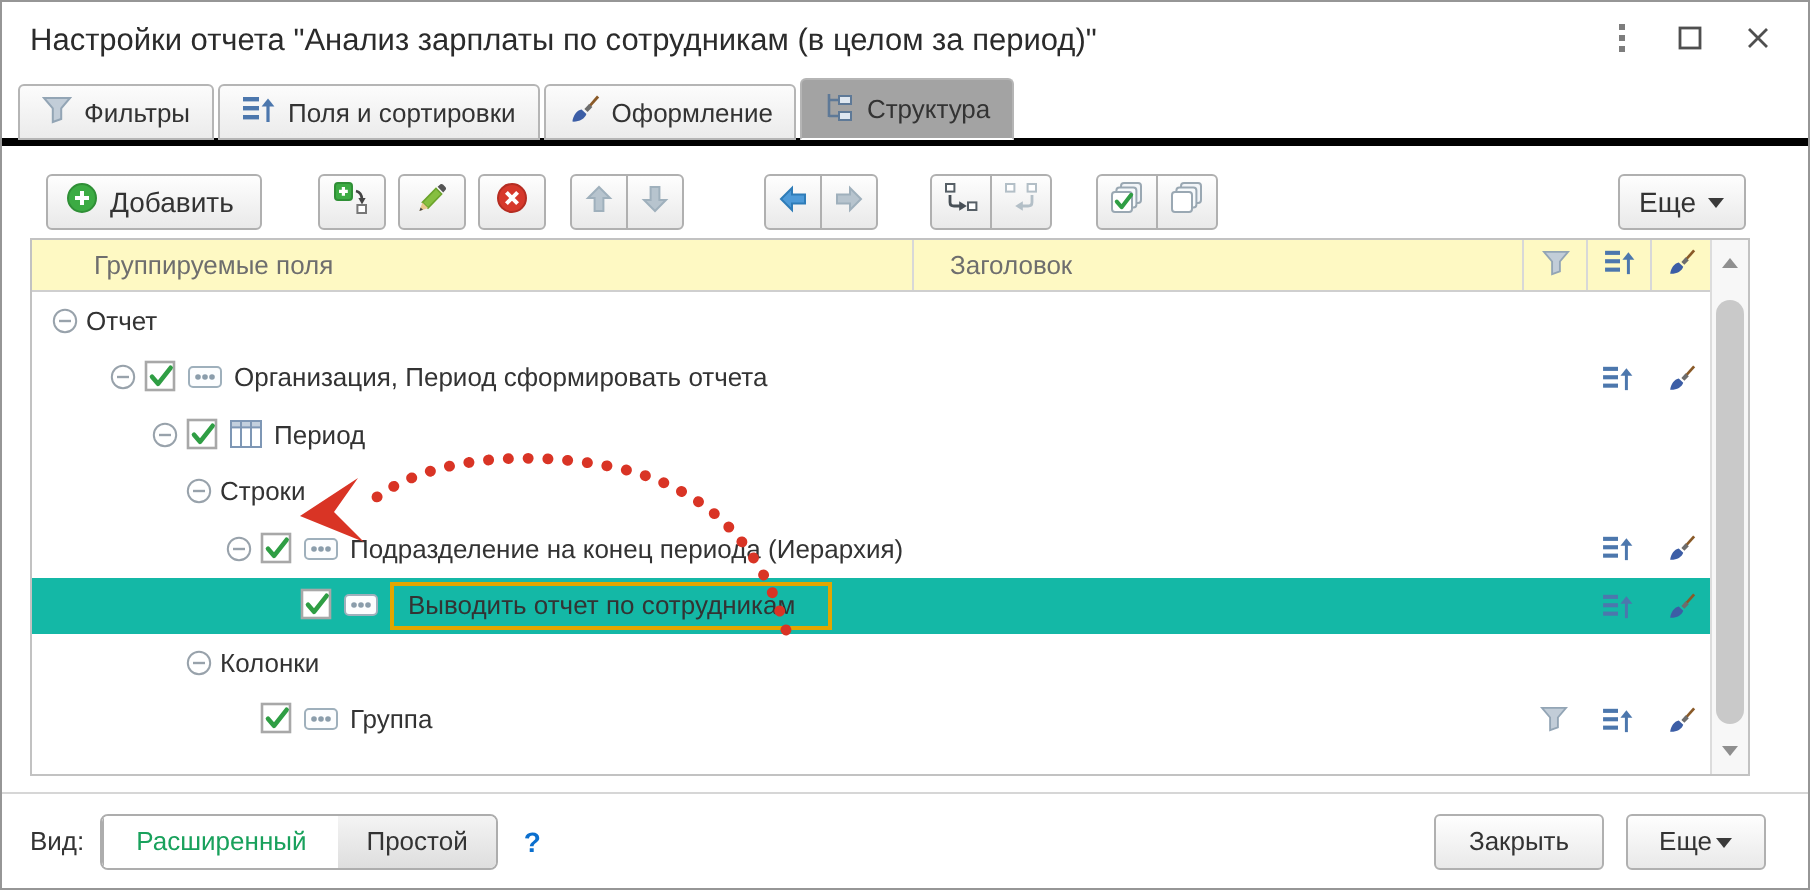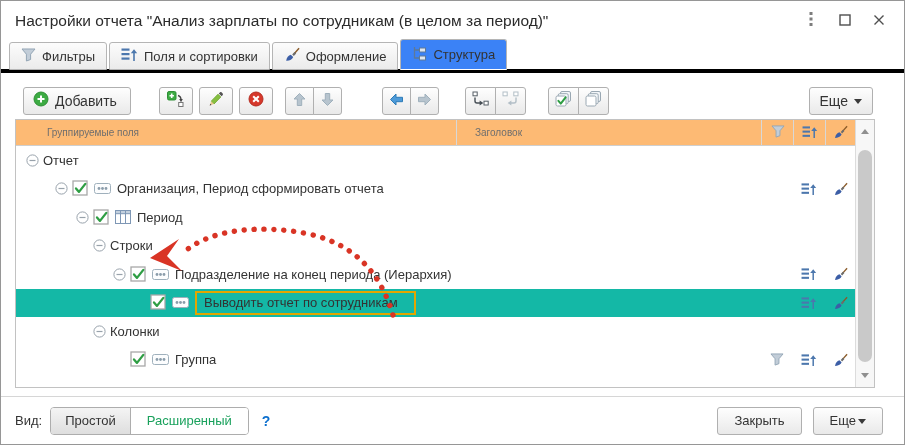--- a/index.html
+++ b/index.html
@@ -13,41 +13,41 @@
   .title{flex:1;font-size:15.5px;color:#2b2b2b;white-space:nowrap;overflow:hidden;}
   .win-controls{display:flex;align-items:center;}
   .win-btn{width:34px;height:26px;display:flex;align-items:center;justify-content:center;cursor:default;}
   
   .tabstrip{display:flex;align-items:flex-end;padding-left:8px;height:32px;border-bottom:4px solid #000000;}
   .tab{
     display:flex;align-items:center;gap:6px;height:28px;padding:0 11px;margin-right:2px;margin-bottom:-1px;
     font-size:13px;color:#333;border:1px solid #b5b5b5;border-radius:3px 3px 0 0;
     background:linear-gradient(#fcfcfc,#ebebeb);white-space:nowrap;
   }
-  .tab.active{background:#3b82f6;border-bottom-color:#fff;height:31px;}
+  .tab.active{background:#a3a3a3;border-bottom-color:#fff;height:31px;}
   
   .toolbar{display:flex;align-items:center;padding:9px 31px 0 22px;height:46px;}
   .tb-btn{
     height:28px;min-width:34px;display:inline-flex;align-items:center;justify-content:center;gap:6px;
     border:1px solid #b0b0b0;border-radius:3px;background:linear-gradient(#fefefe,#e9e9e9);
     font-size:14px;color:#333;padding:0 6px;font-family:inherit;
   }
   .add-btn{padding:0 13px 0 9px;margin-right:28px;}
   .tb-group{display:flex;gap:6px;margin-right:12px;}
   .btn-pair{display:flex;}
   .btn-pair .tb-btn{border-radius:0;margin-left:-1px;min-width:26px;}
   .btn-pair .tb-btn:first-child{border-radius:3px 0 0 3px;margin-left:0;}
   .btn-pair .tb-btn:last-child{border-radius:0 3px 3px 0;}
   .mr40{margin-right:40px}.mr26{margin-right:26px}.mr22{margin-right:22px}
   .more-btn{margin-left:auto;padding:0 10px;}
   .caret{width:0;height:0;border:4px solid transparent;border-top:5px solid #3a3a3a;margin-top:5px;}
   
   .table{position:absolute;left:14px;top:118px;width:860px;height:269px;border:1px solid #c2c2c2;display:flex;background:#fff;}
   .table-main{flex:1;display:flex;flex-direction:column;min-width:0;}
-  .thead{display:flex;height:26px;background:#fdba74;border-bottom:1px solid #cfcfcf;font-size:10px;color:#6e6e6e;flex:none;justify-content:space-between;}
+  .thead{display:flex;height:26px;background:#fef9c3;border-bottom:1px solid #cfcfcf;font-size:13px;color:#6e6e6e;flex:none;justify-content:space-between;}
   .th-group{width:441px;padding-left:31px;display:flex;align-items:center;border-right:1px solid #d8d8d8;}
   .th-title{flex:1;padding-left:18px;display:flex;align-items:center;}
   .th-icon{width:32px;display:flex;align-items:center;justify-content:center;border-left:1px solid #d8d8d8;}
   .th-icon.b{width:30px;}
   .rows{flex:1;position:relative;}
   .trow{display:flex;height:28.5px;align-items:center;font-size:13px;color:#333;}
   .trow.selected{background:#14b8a6;}
   .tree-cell{width:441px;flex:none;display:flex;align-items:center;min-width:0;}
   .tc-title{flex:1;}
   .ind{flex:none;height:1px;}
@@ -586,22 +586,22 @@
   </div>
 
   <svg class="arrow-overlay" width="860" height="269" viewBox="0 0 860 269">
     <path d="M378 196 C366 156 342 126 294 115 C246 105 194 110 168 134" fill="none" stroke="#d93425" stroke-width="5.4" stroke-dasharray="0.1 9.8" stroke-linecap="round"></path>
     <polygon points="135,139 164,120 152,137 167,152" fill="#d93425"></polygon>
   </svg>
 
   <div class="footer">
     <span class="view-label">Вид:</span>
     <div class="seg">
+      <div class="seg-btn adv">Расширенный</div>
       <div class="seg-btn">Простой</div>
-      <div class="seg-btn adv">Расширенный</div>
     </div>
     <span class="help">?</span>
     <div class="f-right">
       <button class="f-btn">Закрыть</button>
       <button class="f-btn">
         <span>Еще</span>
         <span class="caret"></span>
       </button>
     </div>
   </div>

